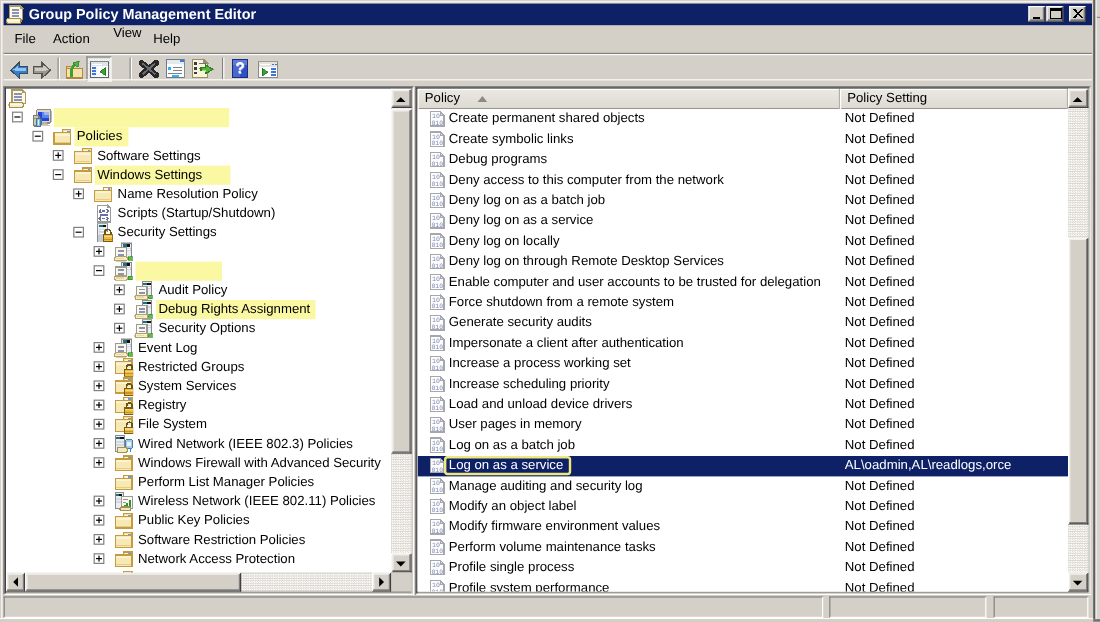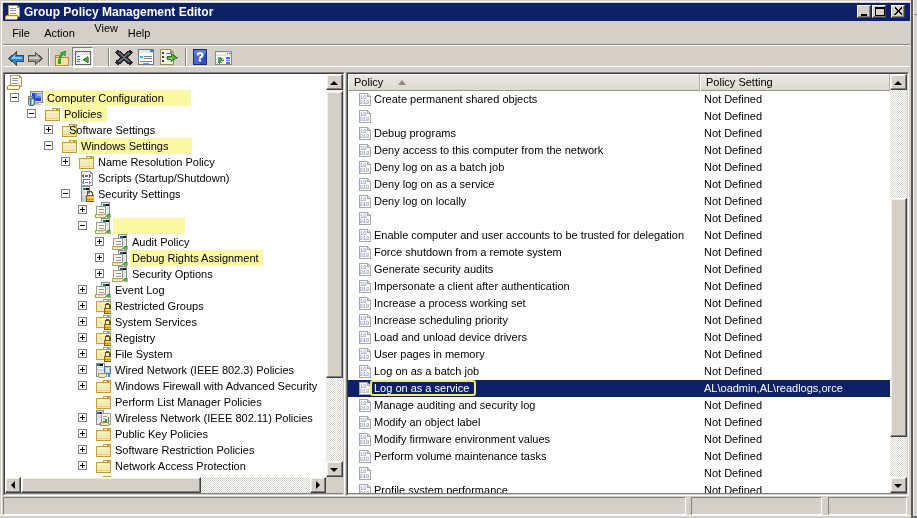--- a/index.html
+++ b/index.html
@@ -199,21 +199,20 @@
         <rect x="8" y="3" width="6" height="5" fill="#5f85ea"></rect>
         <rect x="10" y="3" width="4" height="3" fill="#9db4f2"></rect>
         <rect x="8" y="12" width="4" height="2" fill="#b3afa2"></rect>
         <path d="M6 15h9l-2-1.5H7z" fill="#cac6b8"></path>
         <rect x="1" y="6" width="4.5" height="9" rx="0.5" fill="#c9c6ba" stroke="#7f7b72"></rect>
         <rect x="1.6" y="8" width="1.2" height="1.2" fill="#6abf3a"></rect>
         <rect x="3.5" y="8.5" width="3.6" height="7" rx="1" fill="#86badd" stroke="#49789b"></rect>
         <rect x="4.8" y="10" width="1" height="4" fill="#e8f4fb"></rect>
       </svg>
     </div>
-<div class="t" style="left:42px;top:16px;width:300px;height:16px">Computer Configuration</div>
 <div style="left:22px;top:35px;width:9px;height:9px;background:#fff;border:1px solid #808080">
       <span style="position:absolute;left:1px;top:3px;width:5px;height:1px;background:#000"></span>
     </div>
 <div style="left:57px;top:32px;width:45px;height:16px;background:#fbf8a3"></div>
 <div style="left:39px;top:32px;width:16px;height:16px;overflow:visible">
       <svg width="16" height="16" viewBox="0 0 16 16" shape-rendering="crispEdges">
         <rect x="8" y="2" width="7" height="4.5" fill="#f3dfa0" stroke="#c49b3e"></rect>
         <rect x="9" y="3" width="5" height="2" fill="#fbf7ea"></rect>
         <rect x="12" y="3" width="2" height="2" fill="#5aa0e8"></rect>
         <rect x="1" y="4.5" width="14" height="9.5" fill="#f6e9b4" stroke="#c49b3e"></rect>
@@ -229,21 +228,21 @@
 <div style="left:56px;top:48px;width:16px;height:16px;overflow:visible">
       <svg width="16" height="16" viewBox="0 0 16 16" shape-rendering="crispEdges">
         <rect x="8" y="2" width="7" height="4.5" fill="#f3dfa0" stroke="#c49b3e"></rect>
         <rect x="9" y="3" width="5" height="2" fill="#fbf7ea"></rect>
         <rect x="12" y="3" width="2" height="2" fill="#5aa0e8"></rect>
         <rect x="1" y="4.5" width="14" height="9.5" fill="#f6e9b4" stroke="#c49b3e"></rect>
         <rect x="2" y="5.5" width="12" height="1.5" fill="#fbf3d3"></rect>
         <rect x="2" y="12" width="12" height="1" fill="#e6cc86"></rect>
       </svg>
     </div>
-<div class="t" style="left:64px;top:48px;width:300px;height:16px">Software Settings</div>
+<div class="t" style="left:76px;top:48px;width:300px;height:16px">Software Settings</div>
 <div style="left:39px;top:67px;width:9px;height:9px;background:#fff;border:1px solid #808080">
       <span style="position:absolute;left:1px;top:3px;width:5px;height:1px;background:#000"></span>
     </div>
 <div style="left:74px;top:64px;width:113px;height:16px;background:#fbf8a3"></div>
 <div style="left:56px;top:64px;width:16px;height:16px;overflow:visible">
       <svg width="16" height="16" viewBox="0 0 16 16" shape-rendering="crispEdges">
         <rect x="8" y="2" width="7" height="4.5" fill="#f3dfa0" stroke="#c49b3e"></rect>
         <rect x="9" y="3" width="5" height="2" fill="#fbf7ea"></rect>
         <rect x="12" y="3" width="2" height="2" fill="#5aa0e8"></rect>
         <rect x="1" y="4.5" width="14" height="9.5" fill="#f6e9b4" stroke="#c49b3e"></rect>
@@ -645,20 +644,21 @@
 <div class="t" style="left:26px;top:0px;width:320px;height:17px;line-height:17px;color:#000">Create permanent shared objects</div>
 <div class="t" style="left:356px;top:0px;width:180px;height:17px;line-height:17px;color:#000">Not Defined</div>
 <div style="left:10px;top:18px;width:13px;height:14px;overflow:visible">
       <svg width="13" height="14" viewBox="0 0 13 14" shape-rendering="crispEdges">
         <path d="M1 1h8l3 3v9H1z" fill="#fdfdfd" stroke="#a6a6ae"></path>
         <path d="M9 1l3 3H9z" fill="#e4e4ea" stroke="#a6a6ae"></path>
         <text x="2" y="6.5" font-family="Liberation Mono,monospace" font-size="5.5" fill="#8089b4">10</text>
         <text x="1.5" y="12" font-family="Liberation Mono,monospace" font-size="5.5" fill="#8089b4">010</text>
       </svg>
     </div>
+<div class="t" style="left:26px;top:17px;width:320px;height:17px;line-height:17px;color:#000">Create symbolic links</div>
 <div class="t" style="left:356px;top:17px;width:180px;height:17px;line-height:17px;color:#000">Not Defined</div>
 <div style="left:10px;top:35px;width:13px;height:14px;overflow:visible">
       <svg width="13" height="14" viewBox="0 0 13 14" shape-rendering="crispEdges">
         <path d="M1 1h8l3 3v9H1z" fill="#fdfdfd" stroke="#a6a6ae"></path>
         <path d="M9 1l3 3H9z" fill="#e4e4ea" stroke="#a6a6ae"></path>
         <text x="2" y="6.5" font-family="Liberation Mono,monospace" font-size="5.5" fill="#8089b4">10</text>
         <text x="1.5" y="12" font-family="Liberation Mono,monospace" font-size="5.5" fill="#8089b4">010</text>
       </svg>
     </div>
 <div class="t" style="left:26px;top:34px;width:320px;height:17px;line-height:17px;color:#000">Debug programs</div>
@@ -704,20 +704,21 @@
 <div class="t" style="left:26px;top:102px;width:320px;height:17px;line-height:17px;color:#000">Deny log on locally</div>
 <div class="t" style="left:356px;top:102px;width:180px;height:17px;line-height:17px;color:#000">Not Defined</div>
 <div style="left:10px;top:120px;width:13px;height:14px;overflow:visible">
       <svg width="13" height="14" viewBox="0 0 13 14" shape-rendering="crispEdges">
         <path d="M1 1h8l3 3v9H1z" fill="#fdfdfd" stroke="#a6a6ae"></path>
         <path d="M9 1l3 3H9z" fill="#e4e4ea" stroke="#a6a6ae"></path>
         <text x="2" y="6.5" font-family="Liberation Mono,monospace" font-size="5.5" fill="#8089b4">10</text>
         <text x="1.5" y="12" font-family="Liberation Mono,monospace" font-size="5.5" fill="#8089b4">010</text>
       </svg>
     </div>
+<div class="t" style="left:26px;top:119px;width:320px;height:17px;line-height:17px;color:#000">Deny log on through Remote Desktop Services</div>
 <div class="t" style="left:356px;top:119px;width:180px;height:17px;line-height:17px;color:#000">Not Defined</div>
 <div style="left:10px;top:137px;width:13px;height:14px;overflow:visible">
       <svg width="13" height="14" viewBox="0 0 13 14" shape-rendering="crispEdges">
         <path d="M1 1h8l3 3v9H1z" fill="#fdfdfd" stroke="#a6a6ae"></path>
         <path d="M9 1l3 3H9z" fill="#e4e4ea" stroke="#a6a6ae"></path>
         <text x="2" y="6.5" font-family="Liberation Mono,monospace" font-size="5.5" fill="#8089b4">10</text>
         <text x="1.5" y="12" font-family="Liberation Mono,monospace" font-size="5.5" fill="#8089b4">010</text>
       </svg>
     </div>
 <div class="t" style="left:26px;top:136px;width:320px;height:17px;line-height:17px;color:#000">Enable computer and user accounts to be trusted for delegation</div>
@@ -855,20 +856,21 @@
 <div class="t" style="left:26px;top:357px;width:320px;height:17px;line-height:17px;color:#000">Perform volume maintenance tasks</div>
 <div class="t" style="left:356px;top:357px;width:180px;height:17px;line-height:17px;color:#000">Not Defined</div>
 <div style="left:10px;top:375px;width:13px;height:14px;overflow:visible">
       <svg width="13" height="14" viewBox="0 0 13 14" shape-rendering="crispEdges">
         <path d="M1 1h8l3 3v9H1z" fill="#fdfdfd" stroke="#a6a6ae"></path>
         <path d="M9 1l3 3H9z" fill="#e4e4ea" stroke="#a6a6ae"></path>
         <text x="2" y="6.5" font-family="Liberation Mono,monospace" font-size="5.5" fill="#8089b4">10</text>
         <text x="1.5" y="12" font-family="Liberation Mono,monospace" font-size="5.5" fill="#8089b4">010</text>
       </svg>
     </div>
+<div class="t" style="left:26px;top:374px;width:320px;height:17px;line-height:17px;color:#000">Profile single process</div>
 <div class="t" style="left:356px;top:374px;width:180px;height:17px;line-height:17px;color:#000">Not Defined</div>
 <div style="left:10px;top:392px;width:13px;height:14px;overflow:visible">
       <svg width="13" height="14" viewBox="0 0 13 14" shape-rendering="crispEdges">
         <path d="M1 1h8l3 3v9H1z" fill="#fdfdfd" stroke="#a6a6ae"></path>
         <path d="M9 1l3 3H9z" fill="#e4e4ea" stroke="#a6a6ae"></path>
         <text x="2" y="6.5" font-family="Liberation Mono,monospace" font-size="5.5" fill="#8089b4">10</text>
         <text x="1.5" y="12" font-family="Liberation Mono,monospace" font-size="5.5" fill="#8089b4">010</text>
       </svg>
     </div>
 <div class="t" style="left:26px;top:391px;width:320px;height:17px;line-height:17px;color:#000">Profile system performance</div>

